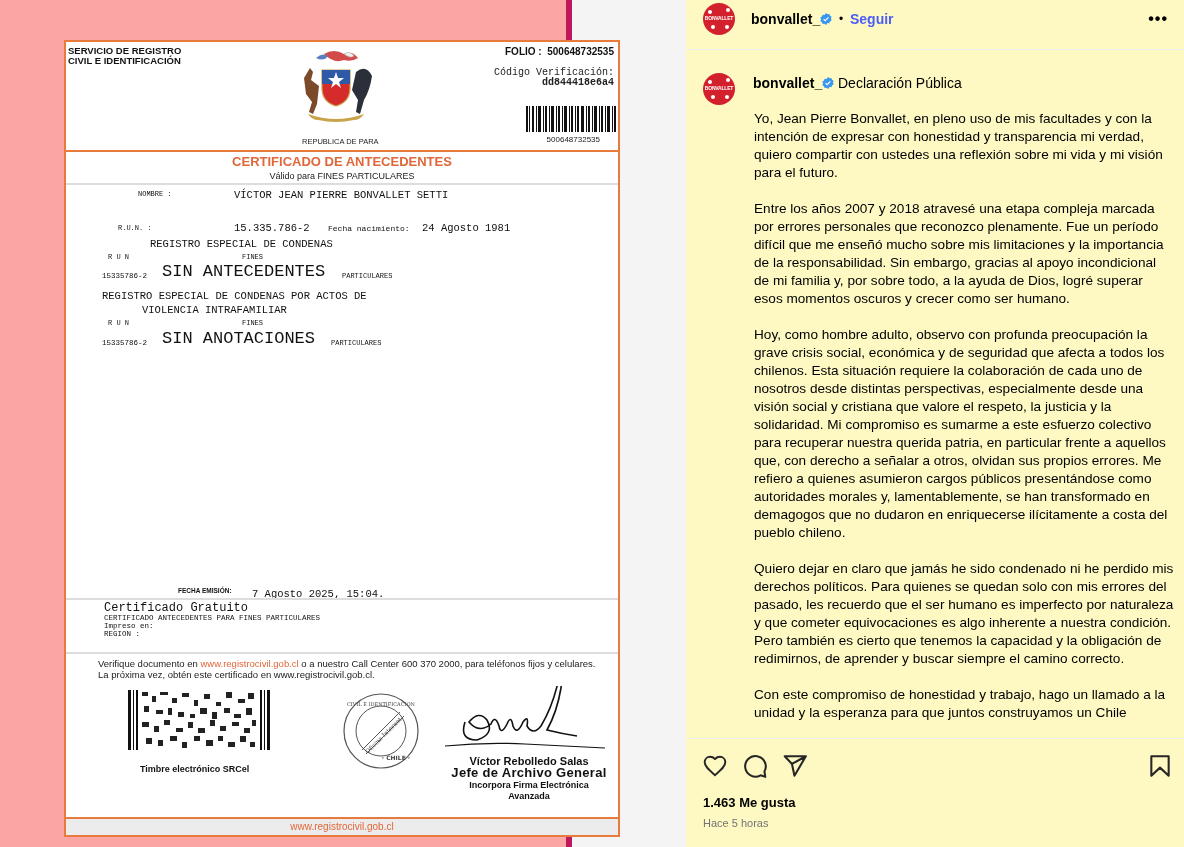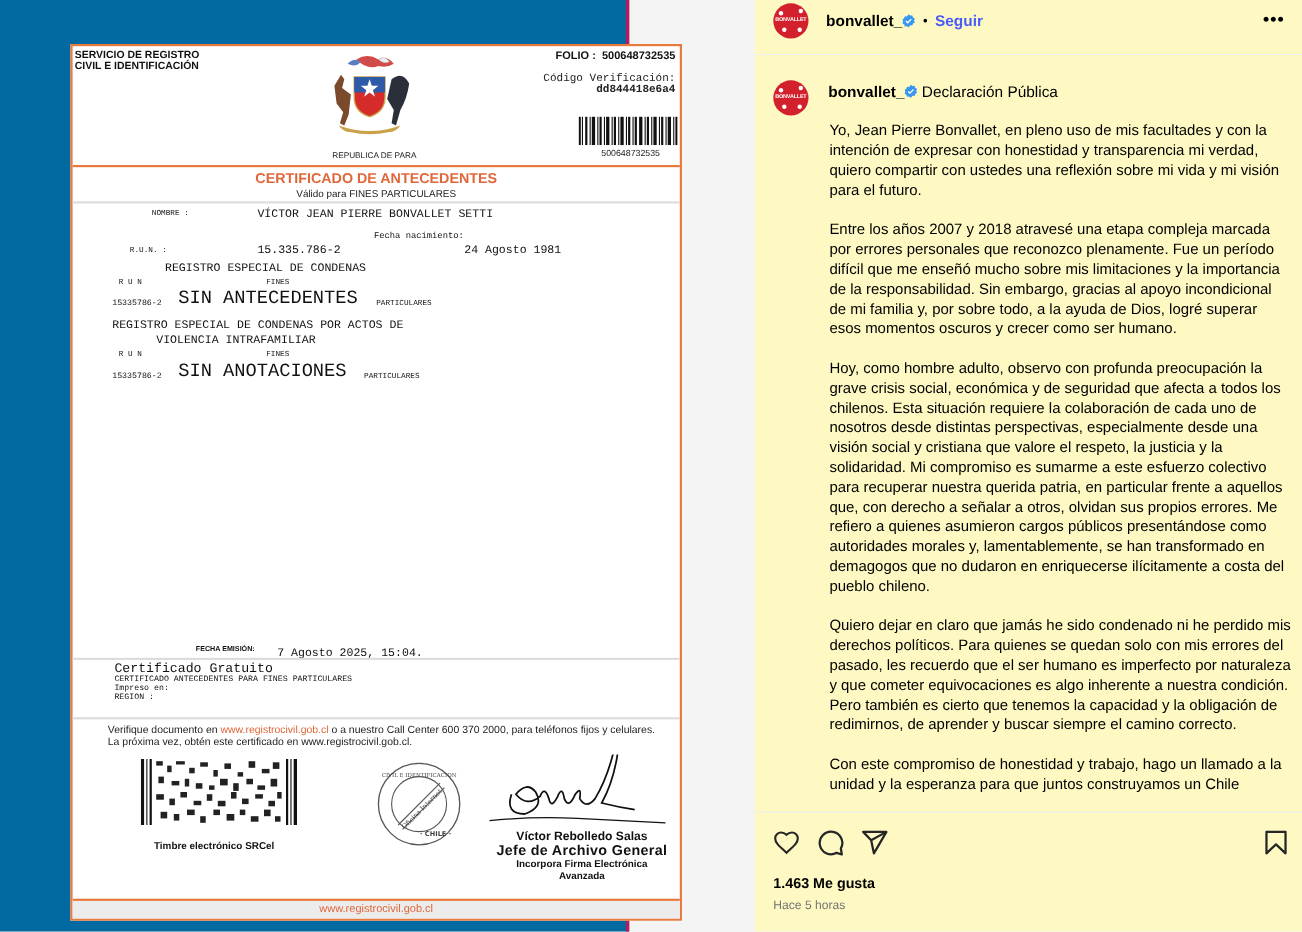--- a/index.html
+++ b/index.html
@@ -1,20 +1,20 @@
 <!DOCTYPE html>
 <html><head>
 <meta charset="utf-8">
 <style>
   * { box-sizing: border-box; margin: 0; padding: 0; }
   html, body { width: 1184px; height: 847px; overflow: hidden; background: #f4f4f5; }
   body { font-family: "Liberation Sans", sans-serif; position: relative; }
 
   
-  .media { position: absolute; left: 0; top: 0; width: 572px; height: 847px; background: #0369a1; border-right: 3px solid #be185d; }
+  .media { position: absolute; left: 0; top: 0; width: 572px; height: 847px; background: #fca5a5; border-right: 6px solid #be185d; }
   .cert { position: absolute; left: 64px; top: 40px; width: 556px; height: 797px; border: 2px solid #e97a3d; background: #fff; }
   .cert-head { position: absolute; left: 0; top: 0; width: 100%; height: 110px; border-bottom: 2px solid #e97a3d; }
   .srcei { position: absolute; left: 2px; top: 4px; font-weight: bold; font-size: 9.5px; line-height: 10px; color: #111; }
   .crest { position: absolute; left: 220px; top: 6px; width: 100px; height: 80px; }
   .rep { position: absolute; left: 0; width: 556px; text-align: center; top: 95px; font-size: 7.5px; color: #222; padding-left: 0; }
   .rep span { position: absolute; left: 236px; }
   .folio { position: absolute; right: 4px; top: 4px; font-weight: bold; font-size: 10px; color: #111; }
   .codver { position: absolute; right: 4px; top: 26px; text-align: right; font-family: "Liberation Mono", monospace; font-size: 10px; color: #222; line-height: 10px; }
   .codver b { font-weight: bold; }
   .barcode { position: absolute; right: 2px; top: 64px; width: 90px; height: 26px; }
@@ -130,21 +130,21 @@
 
     <div class="cert-title">CERTIFICADO DE ANTECEDENTES</div>
     <div class="cert-sub">Válido para FINES PARTICULARES</div>
     <div class="rule" style="top:141px;"></div>
 
     <div class="mono tiny" style="left:52px; top:148px;padding-left:20px;">NOMBRE :</div>
     <div class="mono small" style="left:168px; top:147px;">VÍCTOR JEAN PIERRE BONVALLET SETTI</div>
 
     <div class="mono tiny" style="left:52px; top:182px;">R.U.N. :</div>
     <div class="mono small" style="left:168px; top:180px;">15.335.786-2</div>
-    <div class="mono" style="left:262px; top:168px; font-size:8px;margin-left:12px;">Fecha nacimiento:</div>
+    <div class="mono" style="left:262px; top:182px; font-size:8px;">Fecha nacimiento:</div>
     <div class="mono small" style="left:356px; top:180px;">24 Agosto 1981</div>
 
     <div class="mono small" style="left:84px; top:196px;">REGISTRO ESPECIAL DE CONDENAS</div>
     <div class="mono tiny" style="left:42px; top:211px;">R U N</div>
     <div class="mono tiny" style="left:176px; top:211px;">FINES</div>
     <div class="mono" style="left:36px; top:230px; font-size:7.5px;">15335786-2</div>
     <div class="mono big" style="left:96px; top:220px;">SIN ANTECEDENTES</div>
     <div class="mono tiny" style="left:276px; top:230px;">PARTICULARES</div>
 
     <div class="mono small" style="left:36px; top:248px;">REGISTRO ESPECIAL DE CONDENAS POR ACTOS DE</div>

